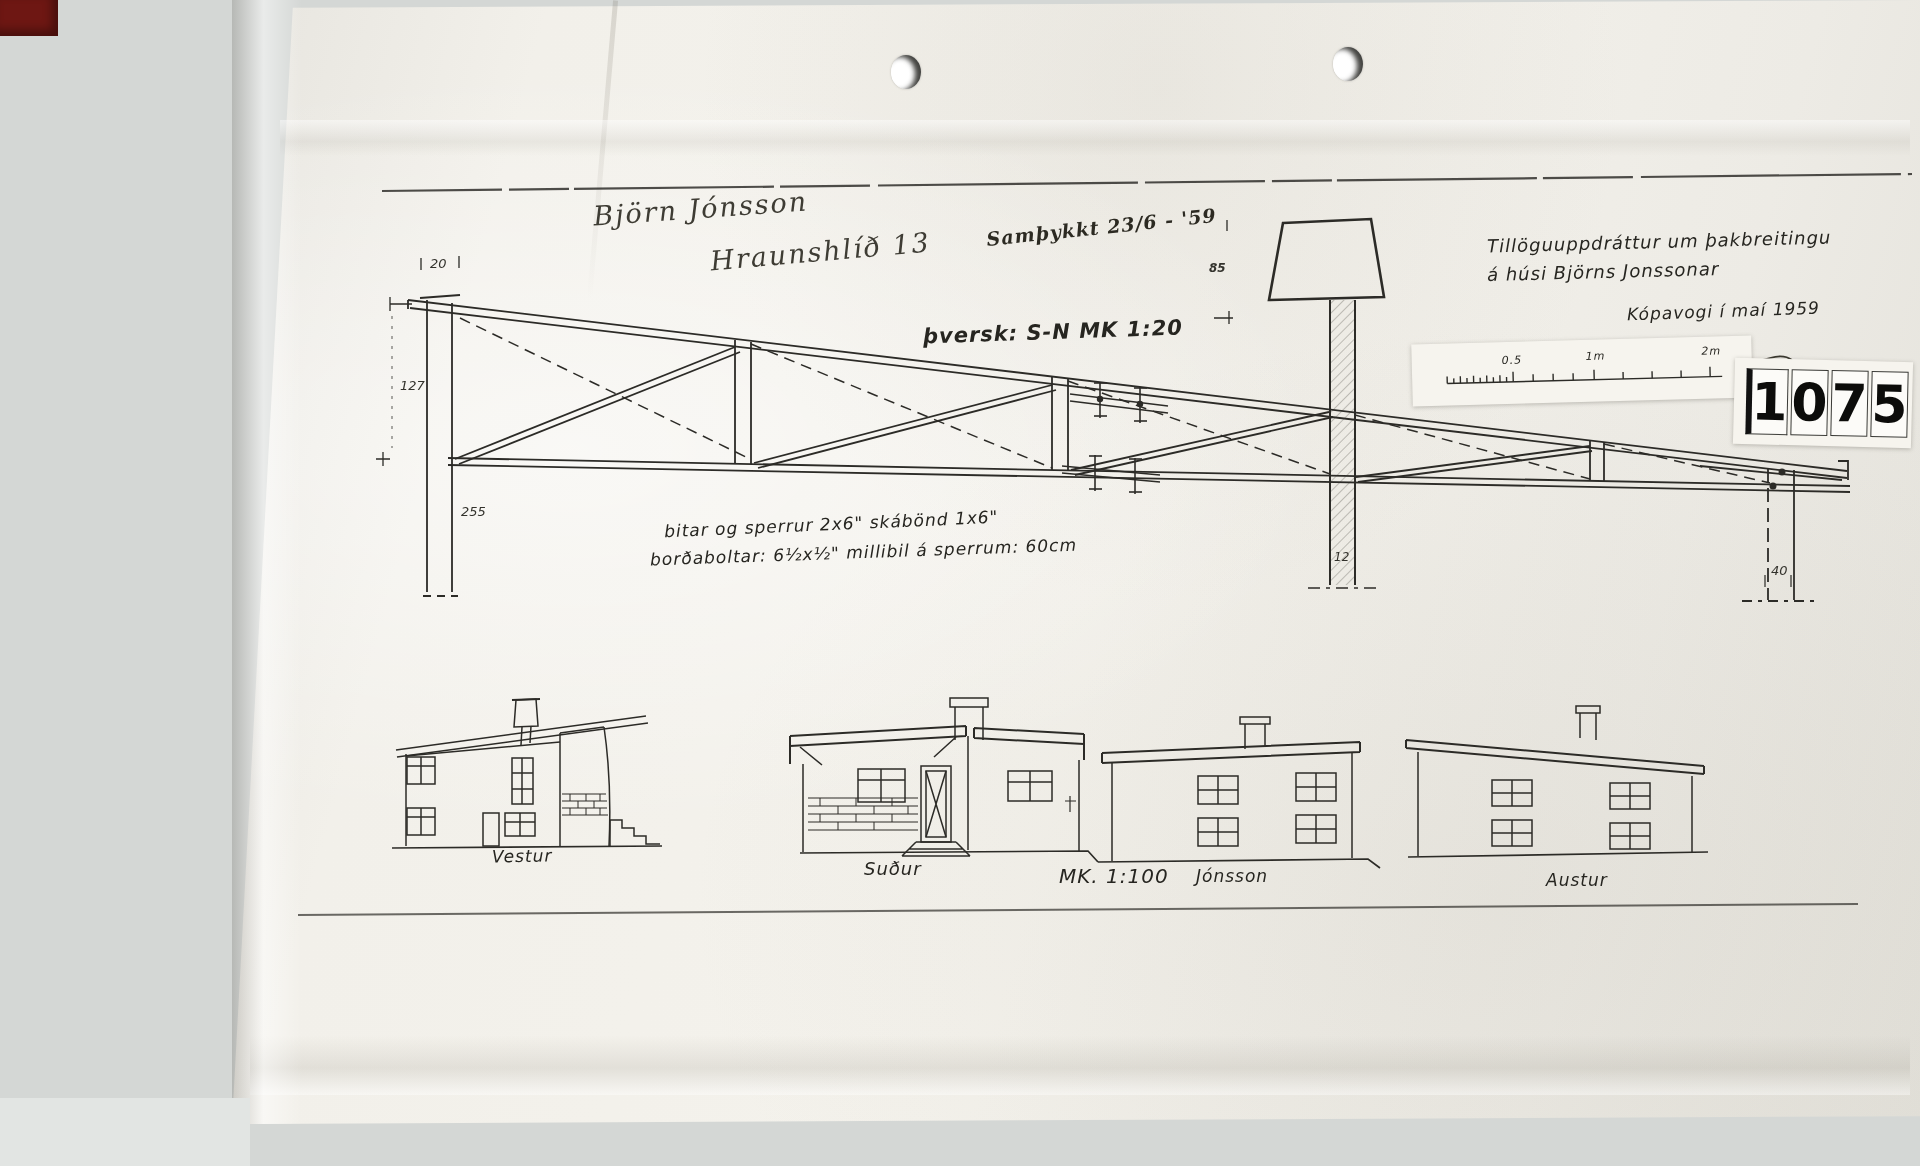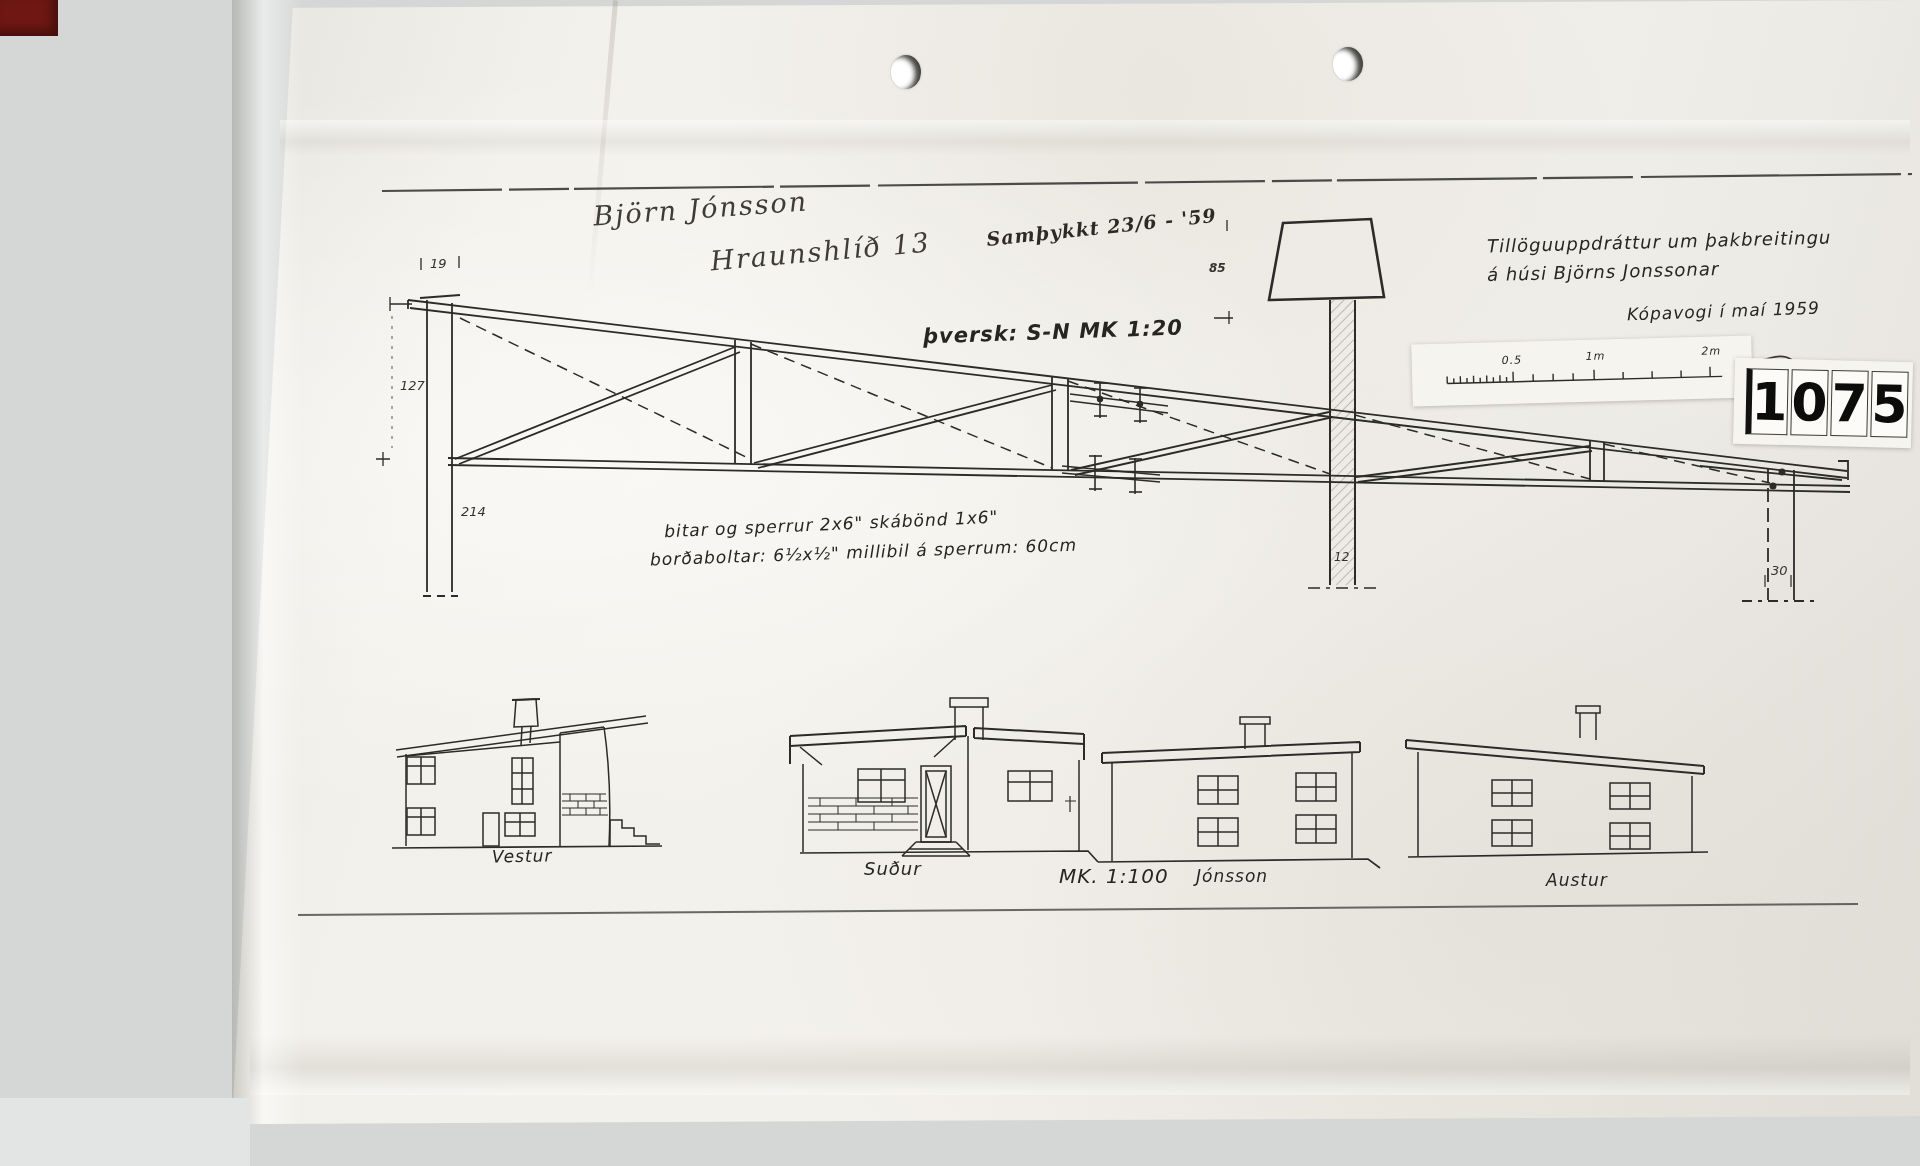--- a/index.html
+++ b/index.html
@@ -262,26 +262,26 @@
 <div class="lbl script" style="left:986px;top:216px;font-size:19px;font-weight:bold;transform:rotate(-6deg);color:#2c2a22;">Samþykkt 23/6 - '59</div>
 
 <div class="lbl" style="left:1487px;top:231px;font-size:18px;transform:rotate(-1.5deg);">Tillöguuppdráttur um þakbreitingu</div>
 <div class="lbl" style="left:1487px;top:261px;font-size:18px;transform:rotate(-1.5deg);">á húsi Björns Jonssonar</div>
 <div class="lbl" style="left:1627px;top:301px;font-size:17px;transform:rotate(-2deg);">Kópavogi í maí 1959</div>
 
 <div class="lbl" style="left:923px;top:320px;font-size:21px;transform:rotate(-2deg);font-weight:bold;">þversk: S-N MK 1:20</div>
 <div class="lbl" style="left:664px;top:514px;font-size:17px;transform:rotate(-2.5deg);">bitar og sperrur 2x6"  skábönd 1x6"</div>
 <div class="lbl" style="left:650px;top:542px;font-size:17px;transform:rotate(-2deg);">borðaboltar: 6½x½"   millibil á sperrum: 60cm</div>
 
-<div class="lbl dim" style="left:430px;top:256px;">19</div>
+<div class="lbl dim" style="left:430px;top:256px;">20</div>
 <div class="lbl dim" style="left:368px;top:378px;margin-left:32px;">127</div>
-<div class="lbl dim" style="left:461px;top:504px;">214</div>
+<div class="lbl dim" style="left:461px;top:504px;">255</div>
 <div class="lbl dim" style="left:1209px;top:261px;font-size:12px;font-weight:bold;">85</div>
 <div class="lbl dim" style="left:1334px;top:550px;font-size:12px;">12</div>
-<div class="lbl dim" style="left:1771px;top:563px;">30</div>
+<div class="lbl dim" style="left:1771px;top:563px;">40</div>
 
 <div class="lbl" style="left:492px;top:846px;font-size:17px;transform:rotate(-1deg);">Vestur</div>
 <div class="lbl" style="left:864px;top:858px;font-size:18px;">Suður</div>
 <div class="lbl" style="left:1059px;top:864px;font-size:20px;">MK. 1:100</div>
 <div class="lbl" style="left:1196px;top:866px;font-size:17px;">Jónsson</div>
 <div class="lbl" style="left:1546px;top:870px;font-size:17px;">Austur</div>
 
 <div class="slip" style="left:1412px;top:340px;width:340px;height:62px;transform:rotate(-1.5deg);">
   <svg width="340" height="62" viewBox="0 0 340 62">
     <g stroke="#2c2b27" fill="none" stroke-width="1.4">

